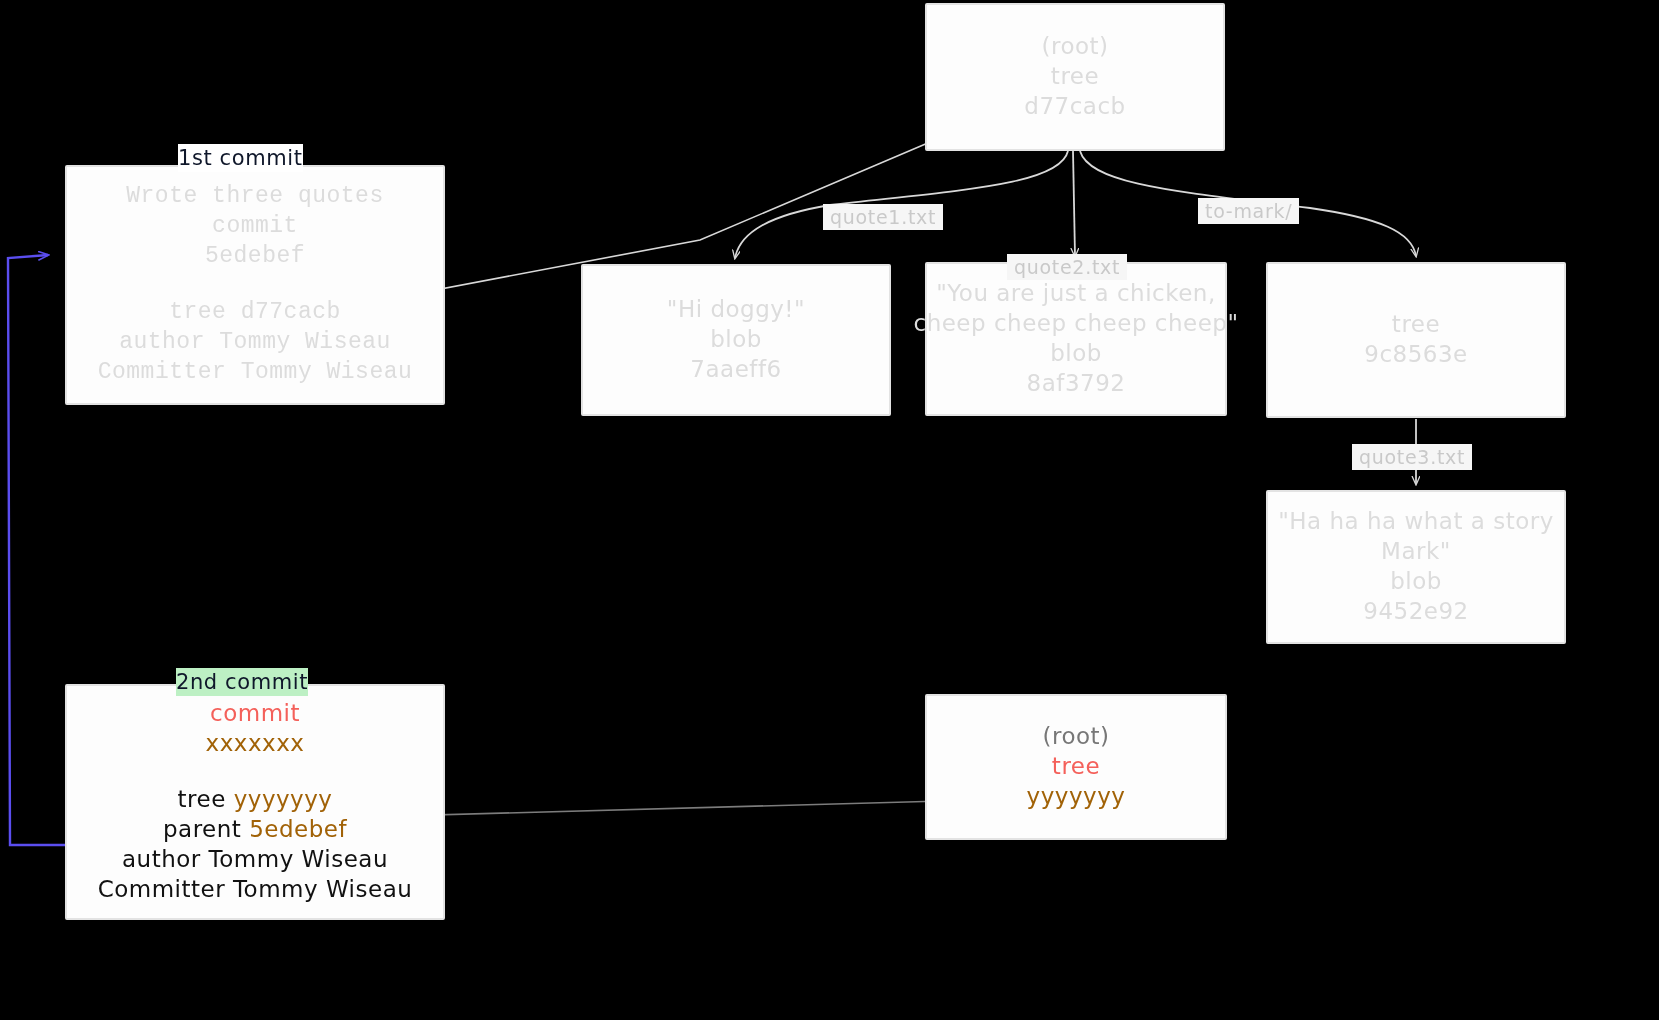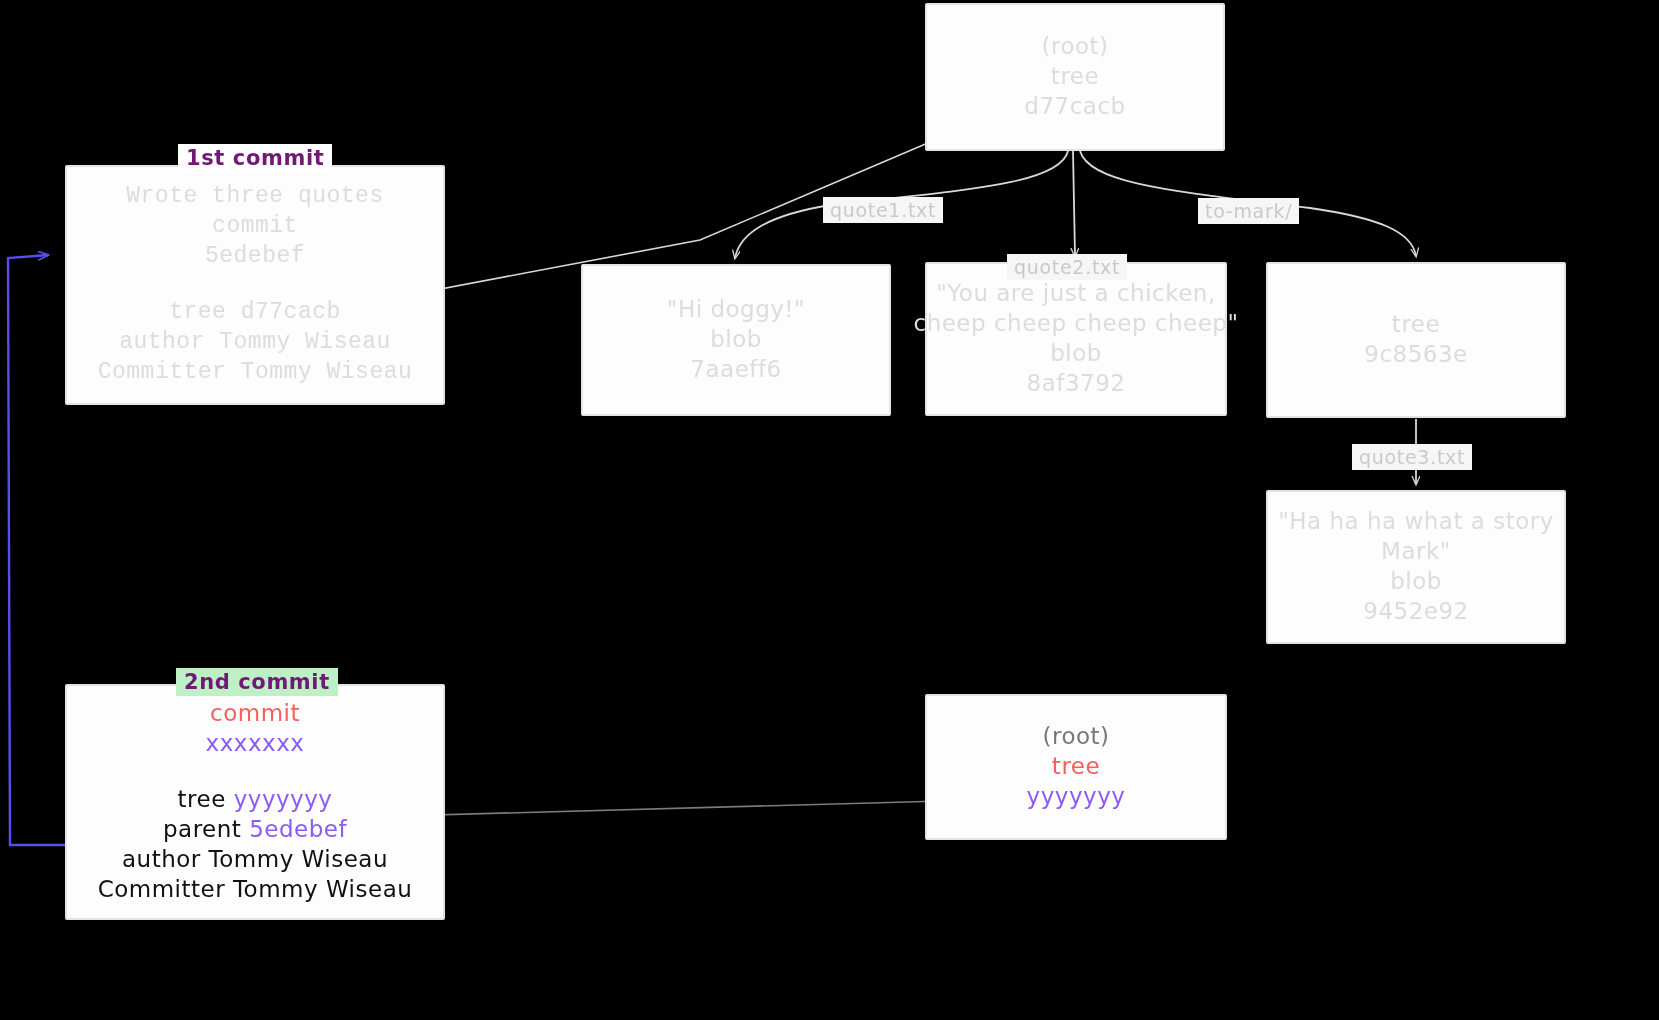--- a/index.html
+++ b/index.html
@@ -11,26 +11,26 @@
 
   .node{position:absolute;background:#fdfdfd;border:2px solid #e3e3e3;
         border-radius:2px;box-sizing:border-box;
         display:flex;flex-direction:column;align-items:center;justify-content:center;
         text-align:center;line-height:1.30;letter-spacing:.5px;}
   .node .ln{display:block;white-space:nowrap;}
   .faint{color:#dcdcdc;}
   .dark{color:#4a4a4a;}
   .black{color:#111;}
   .red{color:#f4605a;}
-  .blue{color:#8b5cf6;}
+  .blue{color:#a16207;}
   .gray{color:#777;}
 
-  .title-chip{position:absolute;background:#fff;color:#701a75;
-        font-size:21px;font-weight:700;letter-spacing:.6px;white-space:nowrap;
-        padding:2px 8px;z-index:5;}
+  .title-chip{position:absolute;background:#fff;color:#0f172a;
+        font-size:21px;font-weight:400;letter-spacing:.6px;white-space:nowrap;
+        padding:2px 0;z-index:5;}
   .title-chip.green{background:#bdf0c4;}
 
   .edge-label{position:absolute;background:#f6f6f6;color:#c9c9c9;
         font-size:19px;letter-spacing:.7px;white-space:nowrap;padding:2px 7px;z-index:4;}
 
   
   .n-commit1{left:65px;top:165px;width:380px;height:240px;font-size:23px;font-family:Liberation Mono, monospace;}
   .n-commit2{left:65px;top:684px;width:380px;height:236px;font-size:23px;}
   .n-root{left:925px;top:3px;width:300px;height:148px;font-size:23px;}
   .n-blob1{left:581px;top:264px;width:310px;height:152px;font-size:23px;}
@@ -109,21 +109,21 @@
     <span class="ln black">author Tommy Wiseau</span>
     <span class="ln black">Committer Tommy Wiseau</span>
   </div>
 
   <div class="node n-root">
     <span class="ln faint">(root)</span>
     <span class="ln faint">tree</span>
     <span class="ln faint">d77cacb</span>
   </div>
 
-  <div class="edge-label" style="left:823px;top:197px;">quote1.txt</div>
+  <div class="edge-label" style="left:823px;top:204px;">quote1.txt</div>
   <div class="edge-label" style="left:1007px;top:212px;margin-top:42px;">quote2.txt</div>
   <div class="edge-label" style="left:1198px;top:198px;">to-mark/</div>
   <div class="edge-label" style="left:1352px;top:444px;">quote3.txt</div>
 
   <div class="node n-blob1">
     <span class="ln faint">"Hi doggy!"</span>
     <span class="ln faint">blob</span>
     <span class="ln faint">7aaeff6</span>
   </div>
 

